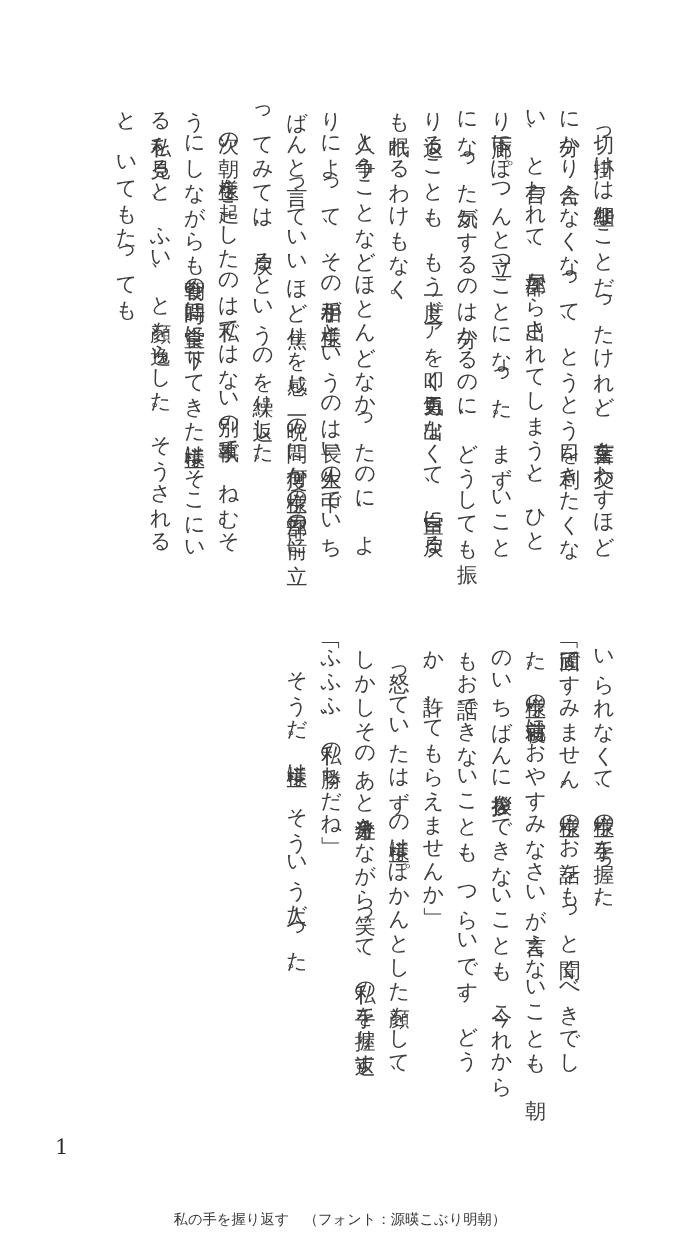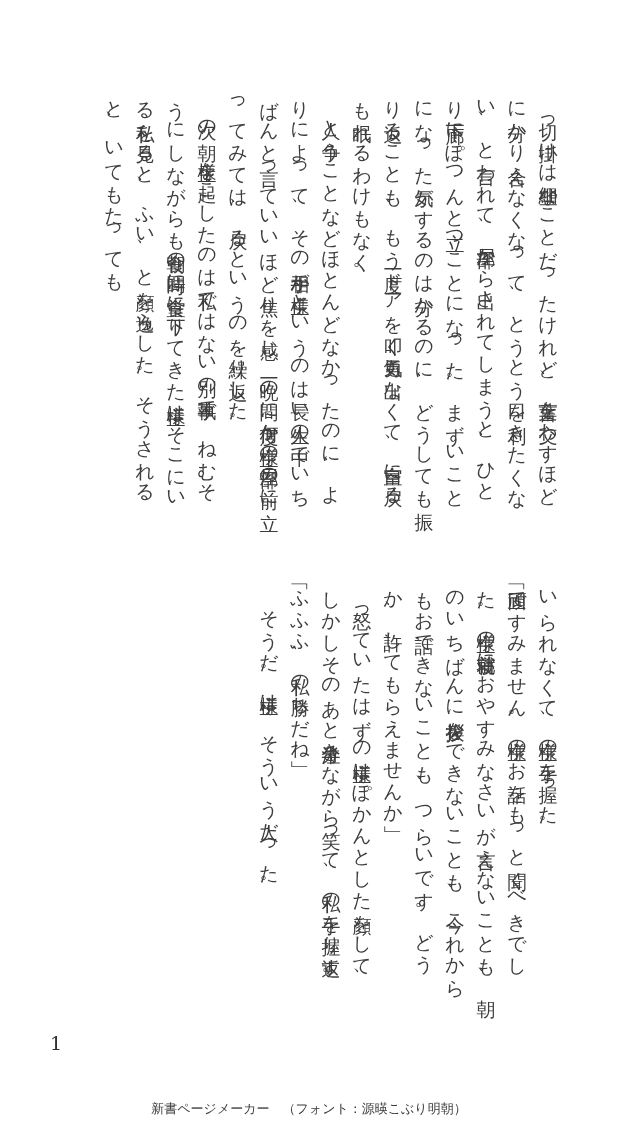--- a/index.html
+++ b/index.html
@@ -65,15 +65,15 @@
   <div class="text-band text-band-bottom">
     <p>いられなくて、主様の手を握った。</p>
     <p>「頑固ですみません。主様のお話をもっと聞くべきでした。主様の就寝前におやすみなさいが言えないことも、朝のいちばんに挨拶をできないことも、今これからもお話できないことも、つらいです。どうか、許してもらえませんか」</p>
     <p>　怒っていたはずの主様はぽかんとした顔をして、しかしそのあと半分泣きながら笑って、私の手を握り返す。</p>
     <p>「ふふふ、私の勝ちだね」</p>
     <p>　そうだ。主様は、そういう人だった。</p>
   </div>
 
   <div class="page-number">1</div>
 
-  <div class="footer-credit">新書ページメーカー　（フォント：源暎こぶり明朝）</div>
+  <div class="footer-credit">私の手を握り返す　（フォント：源暎こぶり明朝）</div>
 
 </div>
 
 </body></html>

